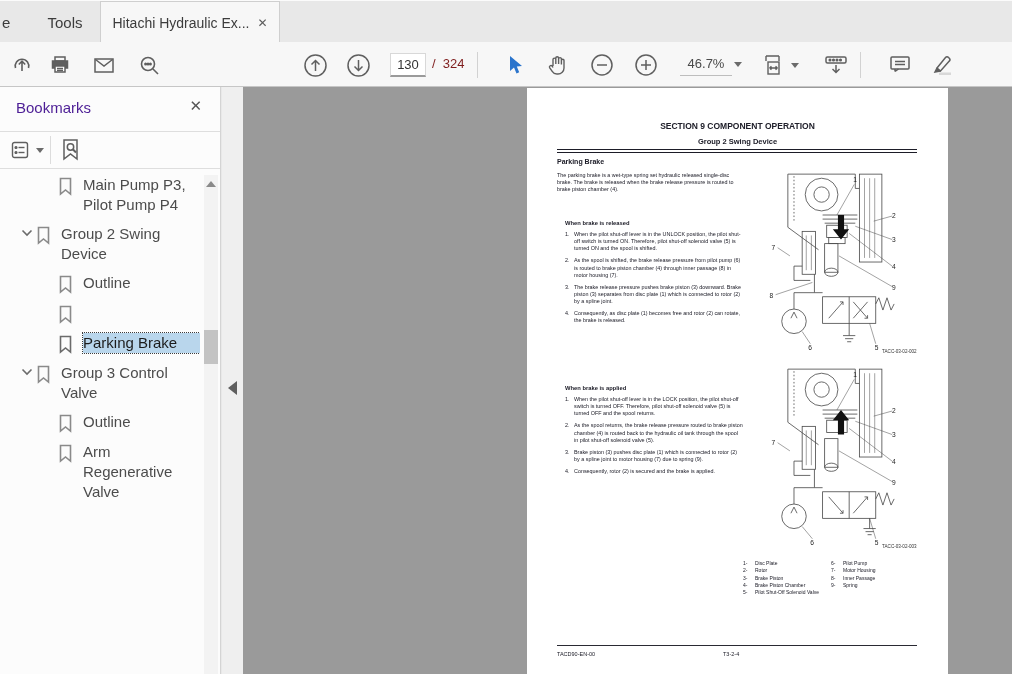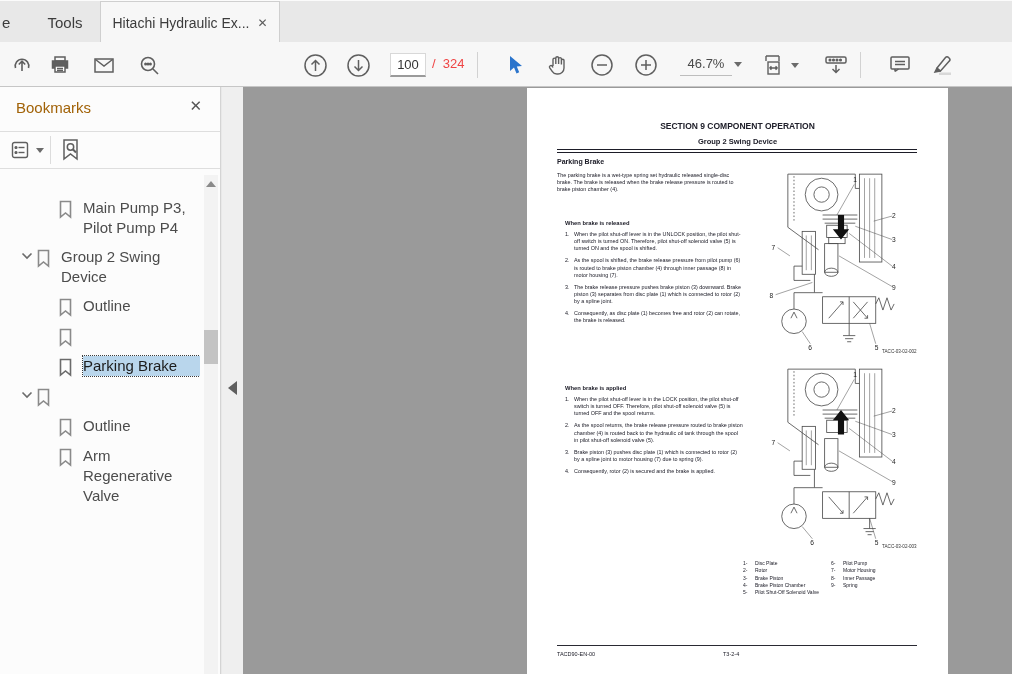--- a/index.html
+++ b/index.html
@@ -20,44 +20,44 @@
 
   
   .toolbar { position:absolute; left:0; top:42px; width:100%; height:45px; background:#f7f7f7;
     border-bottom:1px solid #c6c6c6; }
   .tbtn { position:absolute; top:9px; width:28px; height:28px; display:flex; align-items:center;
     justify-content:center; }
   .tsep { position:absolute; top:10px; width:1px; height:26px; background:#d2d2d2; }
   .pageinput { position:absolute; left:390px; top:11px; width:36px; height:24px;
     border:1px solid #d8d8d8; border-bottom:2px solid #9a9a9a; background:#fff;
     font-size:13px; color:#333; text-align:center; line-height:22px; }
-  .pagecount { position:absolute; left:432px; top:14px; font-size:13px; color:#ef4444; }
+  .pagecount { position:absolute; left:432px; top:14px; font-size:13px; color:#7f1d1d; }
   .zoomval { position:absolute; left:680px; top:14px; width:52px; font-size:13px; color:#4a4a4a;
     text-align:center; border-bottom:1px solid #bdbdbd; padding-bottom:4px; }
   .caret { width:0; height:0; border-left:4px solid transparent; border-right:4px solid transparent;
     border-top:5px solid #6b6b6b; }
   .tb-caret { position:absolute; left:734px; top:20px; }
 
   
   .main { position:absolute; left:0; top:87px; width:100%; height:587px; }
 
   
   .sidebar { position:absolute; left:0; top:0; width:221px; height:100%; background:#fcfcfc;
     border-right:1px solid #d4d4d4; overflow:hidden; }
   .bm-header { position:absolute; left:0; top:0; width:100%; height:44px; }
-  .bm-title { position:absolute; left:16px; top:12px; font-size:15px; color:#a16207; }
+  .bm-title { position:absolute; left:16px; top:12px; font-size:15px; color:#4c1d95; }
   .bm-close { position:absolute; right:18px; top:10px; font-size:15px; color:#555; }
   .bm-hr1 { position:absolute; left:0; top:44px; width:100%; height:1px; background:#dedede; }
   .bm-tools { position:absolute; left:0; top:45px; width:100%; height:36px; }
   .bm-hr2 { position:absolute; left:0; top:81px; width:100%; height:1px; background:#dedede; }
   .bm-toolbtn { position:absolute; top:5px; width:26px; height:26px; display:flex;
     align-items:center; justify-content:center; }
   .bm-vsep { position:absolute; left:50px; top:4px; width:1px; height:28px; background:#dcdcdc; }
 
-  .bm-list { position:absolute; left:0; top:88px; width:200px; bottom:0; overflow:hidden;margin-top:23px; }
+  .bm-list { position:absolute; left:0; top:88px; width:200px; bottom:0; overflow:hidden; }
   .bm-row { display:flex; align-items:flex-start; margin-bottom:9px; color:#4c4c4c;
     font-size:15px; line-height:20px; }
   .bm-row .chev { flex:none; width:18px; padding-top:5px; padding-left:3px; }
   .bm-row .chev svg { display:block; }
   .bm-row .bmicon { flex:none; width:15px; padding-top:2px; margin-right:10px; }
   .lvl1 { padding-left:18px; }
   .lvl2 { padding-left:58px; }
   .bm-label { flex:1; min-width:0; }
   .bm-label.selected { background:#b9d6ec; outline:1px dotted #3c3c3c; color:#1c1c1c; }
 
@@ -163,21 +163,21 @@
         <circle cx="12.5" cy="12.5" r="10.5"></circle>
           <path d="M12.5 18 V8 M8.5 11.5 L12.5 7.5 L16.5 11.5"></path>
       </svg>
     </div>
     <div class="tbtn" style="left:344px">
       <svg width="25" height="25" viewBox="0 0 25 25" fill="none" stroke="#5f5f5f" stroke-width="1.5">
         <circle cx="12.5" cy="12.5" r="10.5"></circle>
           <path d="M12.5 7 V17 M8.5 13.5 L12.5 17.5 L16.5 13.5"></path>
       </svg>
     </div>
-    <div class="pageinput">100</div>
+    <div class="pageinput">130</div>
     <div class="pagecount">
       <span>/</span>&nbsp;&nbsp;<span>324</span>
     </div>
     <div class="tsep" style="left:477px"></div>
     <div class="tbtn" style="left:501px">
       <svg width="20" height="22" viewBox="0 0 20 22">
         <polygon points="5,2 5,17 9,13.5 11.5,19.5 14.2,18.3 11.8,12.5 17,12" fill="#2a74cc"></polygon>
       </svg>
     </div>
     <div class="tbtn" style="left:543px">
@@ -324,20 +324,21 @@
           <span class="chev">
             <svg width="12" height="8" viewBox="0 0 12 8" fill="none" stroke="#6b6b6b" stroke-width="1.6">
                 <path d="M1.5 1.5 L6 6 L10.5 1.5"></path>
               </svg>
             </span>
           <span class="bmicon">
             <svg width="15" height="19" viewBox="0 0 15 19" fill="none" stroke="#8a8a8a" stroke-width="1.6">
                 <path d="M2.5 1.5 h10 v15.5 l-5 -4 l-5 4 Z"></path>
               </svg>
             </span>
+          <span class="bm-label">Group 3 Control Valve</span>
         </div>
 
         <div class="bm-row lvl2">
           <span class="bmicon">
             <svg width="15" height="19" viewBox="0 0 15 19" fill="none" stroke="#8a8a8a" stroke-width="1.6">
                 <path d="M2.5 1.5 h10 v15.5 l-5 -4 l-5 4 Z"></path>
               </svg>
             </span>
           <span class="bm-label">Outline</span>
         </div>

